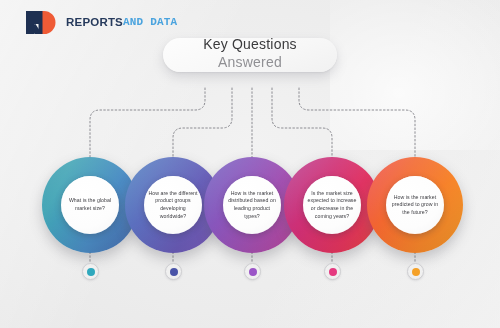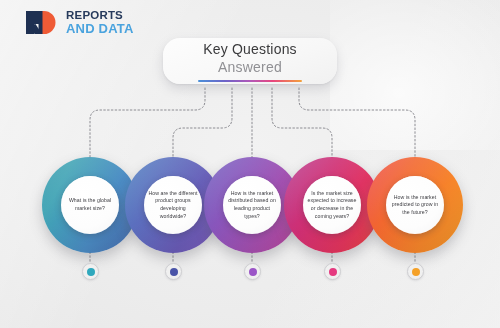--- a/index.html
+++ b/index.html
@@ -51,44 +51,45 @@
     align-items: center;
     gap: 6px;
   }
   .logo-mark {
     position: relative;
     width: 36px;
     height: 27px;
   }
   .logo-text {
     display: flex;
-    flex-direction: column;
+    flex-direction: row;
     justify-content: flex-start;
     line-height: 1.02;
   }
   .logo-line1 {
     font-size: 11.5px;
     font-weight: bold;
     letter-spacing: 0.2px;
     color: #263a5c;
   }
   .logo-line2 {
-    font-size: 13px;
+    font-size: 11px;
     font-weight: bold;
     letter-spacing: 0.2px;
     color: #4aa3de;
+    font-family: Liberation Mono, monospace;
   }
 
   
   .title-card {
     position: absolute;
     left: 163px;
     top: 38px;
     width: 174px;
-    height: 46px;
+    height: 34px;
     background: linear-gradient(160deg, #fdfdfd 0%, #f7f7f7 60%, #f1f1f1 100%);
     border-radius: 17px;
     box-shadow: 0 5px 11px rgba(120,120,130,0.22),
                 0 1px 2px rgba(120,120,130,0.13);
     display: flex;
     flex-direction: column;
     align-items: center;
     justify-content: center;
     z-index: 6;
   }

